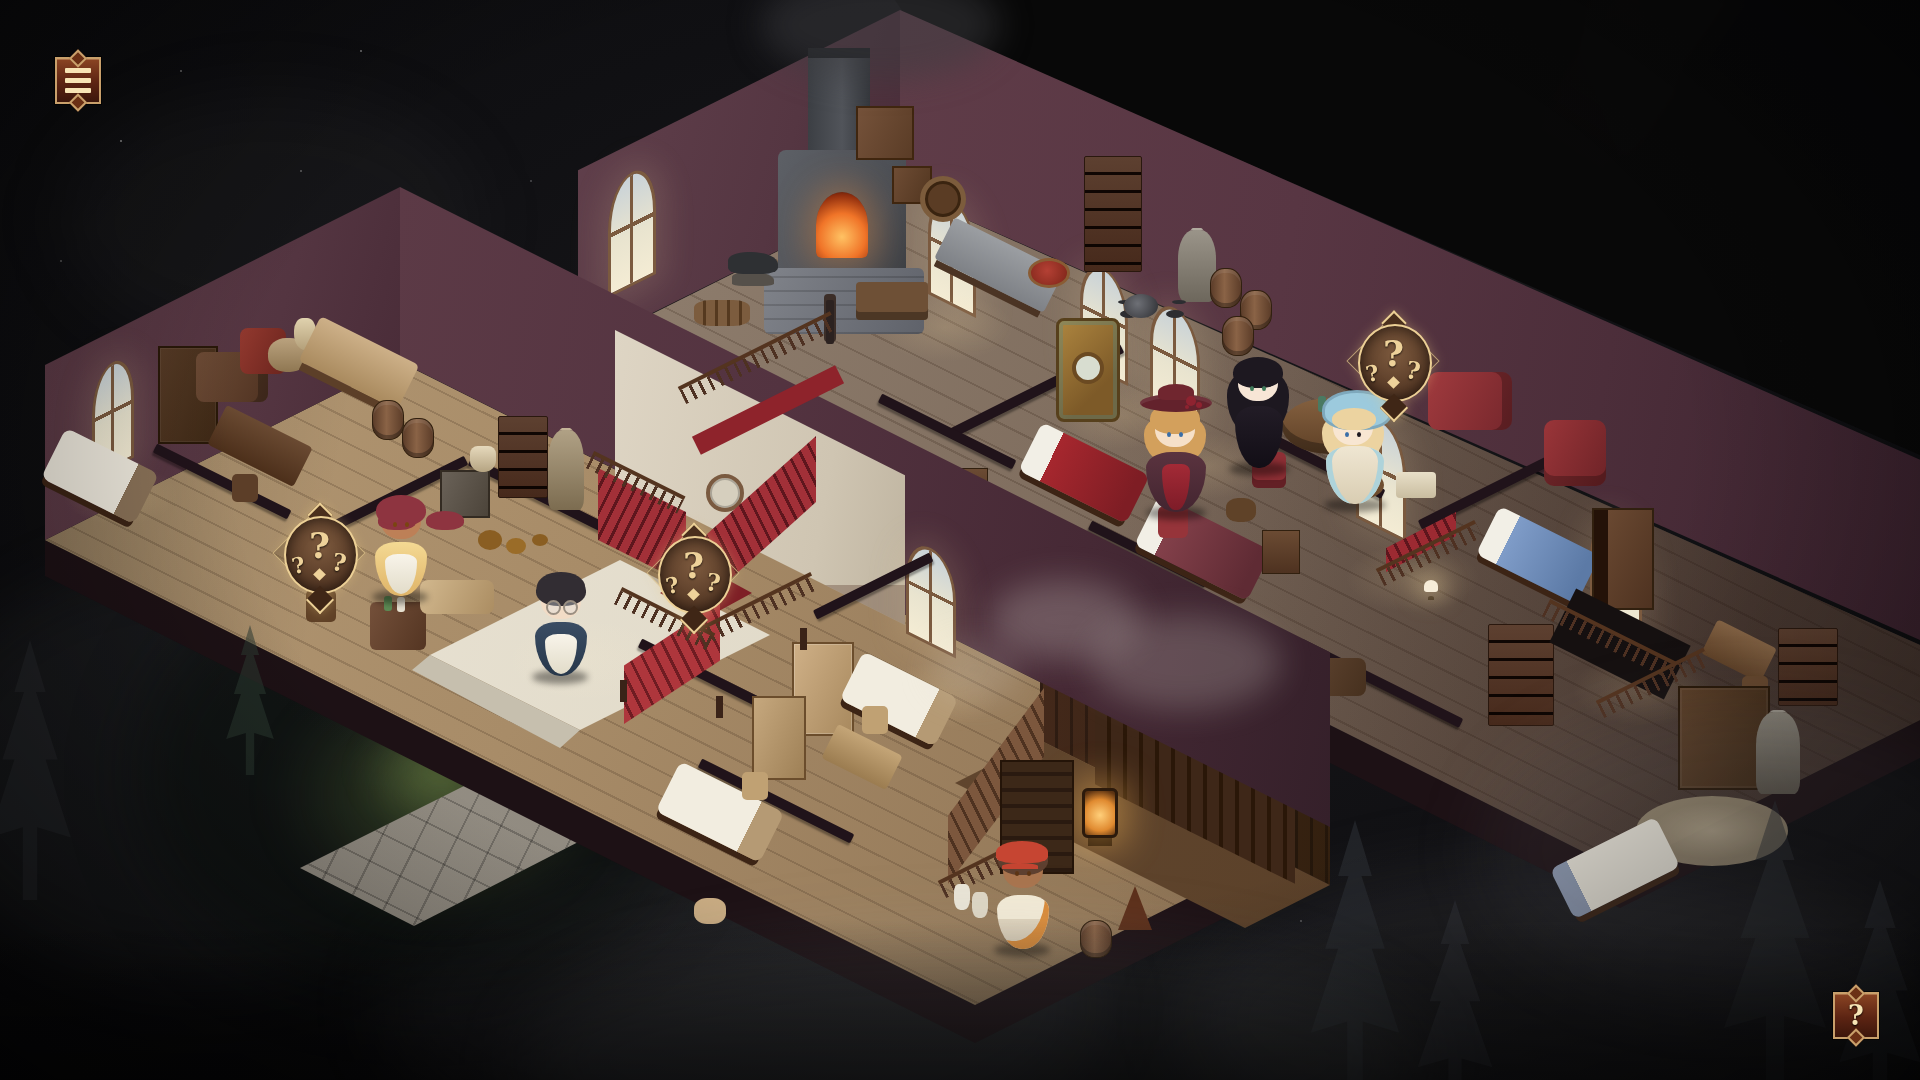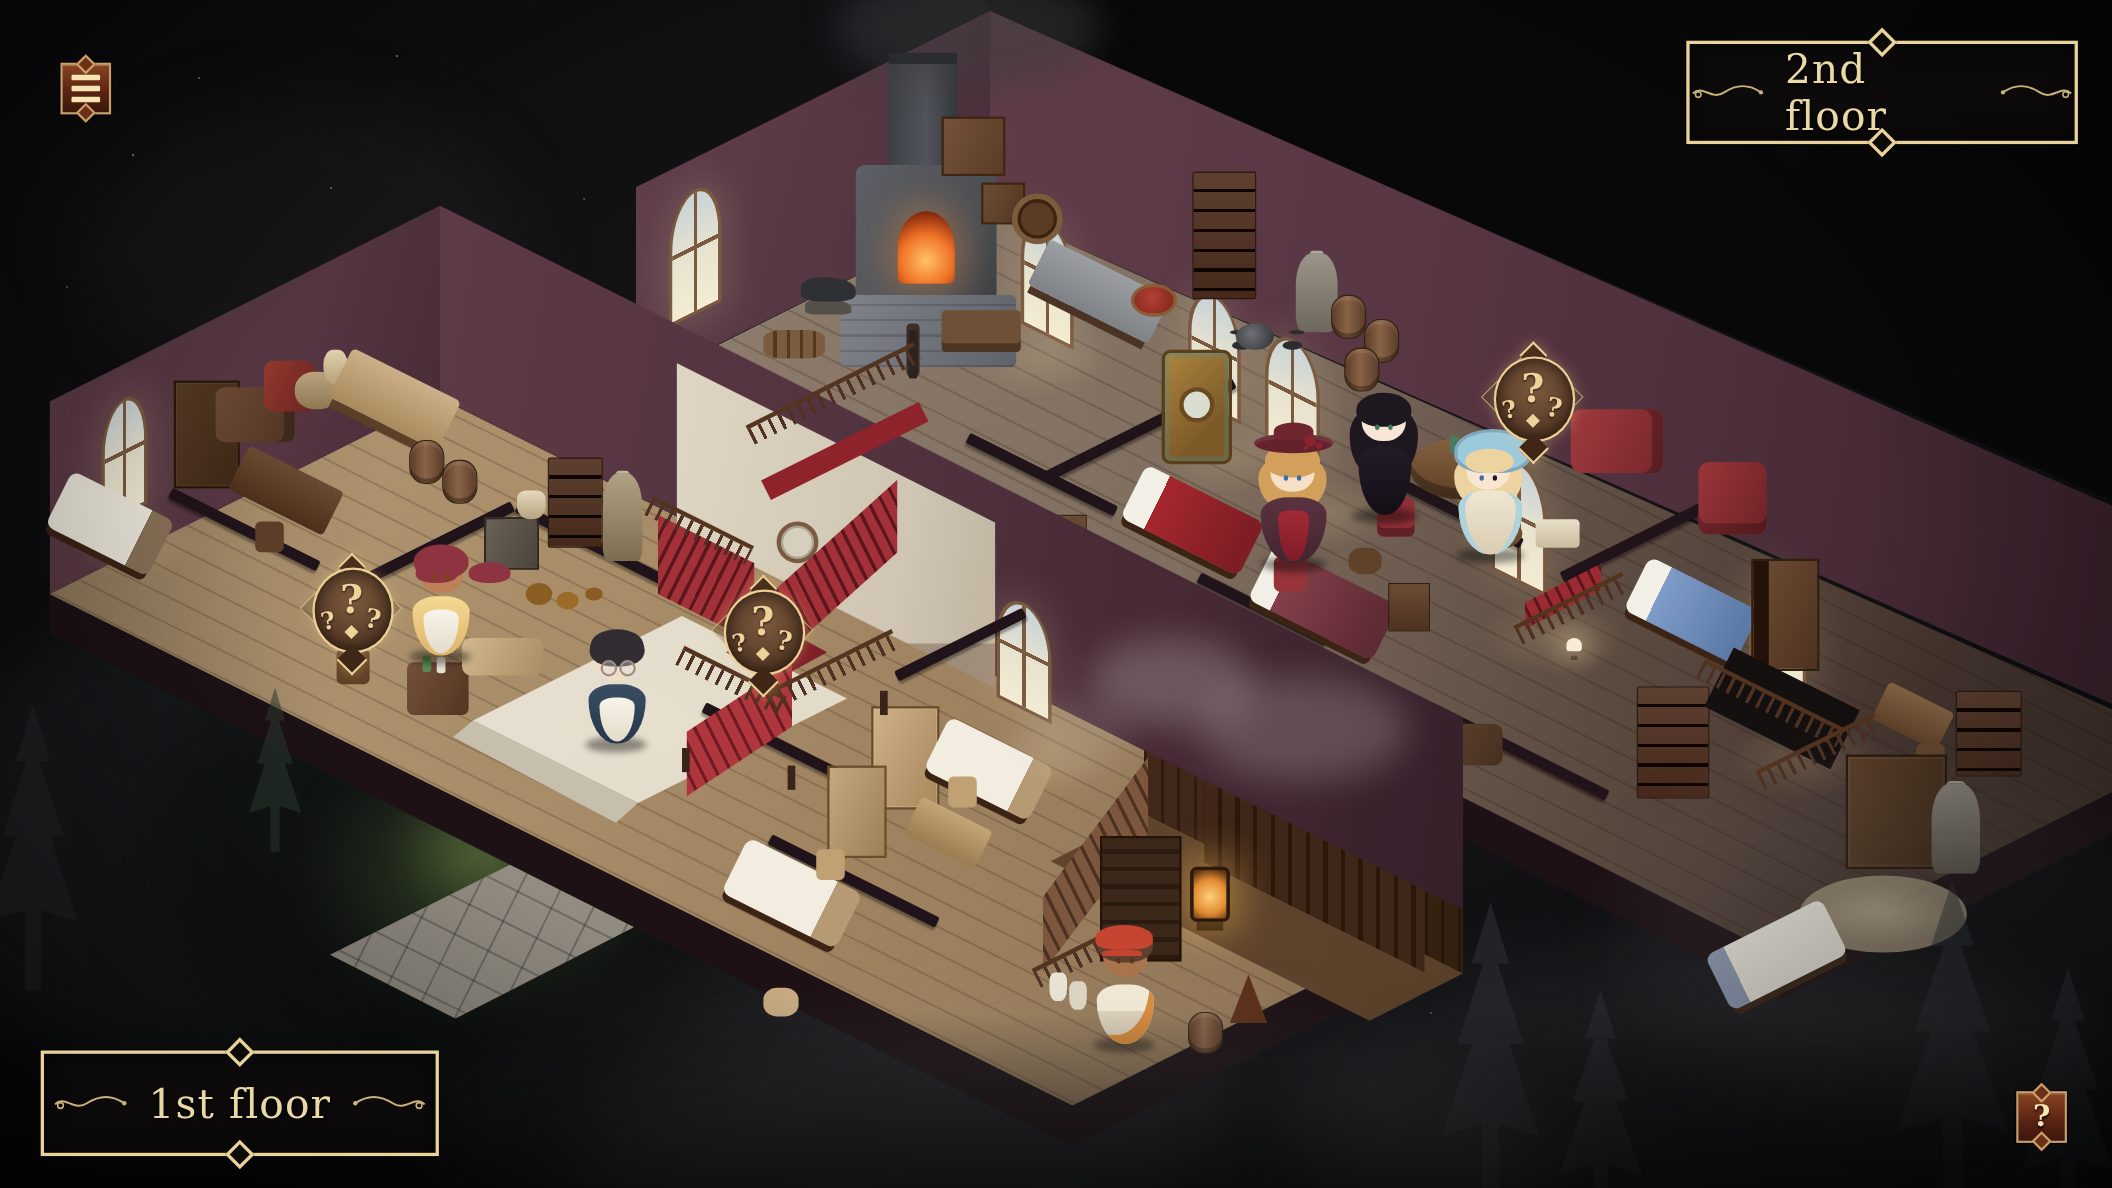--- a/index.html
+++ b/index.html
@@ -389,51 +389,21 @@
   <div class="b" style="left:0;bottom:0;width:1920px;height:160px;background:linear-gradient(180deg,rgba(0,0,0,0),rgba(0,0,0,.5));pointer-events:none;"></div>
 
   <button class="sqbtn" style="left:55px;top:57px;border-style:solid;">
     <i class="dmd2 t"></i>
     <span class="bar"></span>
     <span class="bar"></span>
     <span class="bar"></span>
     <i class="dmd2 bt"></i>
   </button>
 
-  <div class="panel" style="left:1533px;top:37px;width:350px;height:88px;">
-    <i class="dmd t"></i>
-    <svg class="flo" viewBox="0 0 72 22">
-        <path d="M3 12 C 12 3, 20 19, 32 11 S 56 4, 66 11" fill="none" stroke="#c9b27c" stroke-width="1.8"></path>
-        <circle cx="8" cy="13" r="2.6" fill="none" stroke="#c9b27c" stroke-width="1.4"></circle>
-        <circle cx="66" cy="11" r="2" fill="#c9b27c"></circle>
-      </svg>
-    <span class="panel-label">2nd floor</span>
-    <svg class="flo flip" viewBox="0 0 72 22">
-        <path d="M3 12 C 12 3, 20 19, 32 11 S 56 4, 66 11" fill="none" stroke="#c9b27c" stroke-width="1.8"></path>
-        <circle cx="8" cy="13" r="2.6" fill="none" stroke="#c9b27c" stroke-width="1.4"></circle>
-        <circle cx="66" cy="11" r="2" fill="#c9b27c"></circle>
-      </svg>
-    <i class="dmd bt"></i>
-  </div>
-
-  <div class="panel" style="left:37px;top:955px;width:356px;height:90px;">
-    <i class="dmd t"></i>
-    <svg class="flo" viewBox="0 0 72 22">
-        <path d="M3 12 C 12 3, 20 19, 32 11 S 56 4, 66 11" fill="none" stroke="#c9b27c" stroke-width="1.8"></path>
-        <circle cx="8" cy="13" r="2.6" fill="none" stroke="#c9b27c" stroke-width="1.4"></circle>
-        <circle cx="66" cy="11" r="2" fill="#c9b27c"></circle>
-      </svg>
-    <span class="panel-label">1st floor</span>
-    <svg class="flo flip" viewBox="0 0 72 22">
-        <path d="M3 12 C 12 3, 20 19, 32 11 S 56 4, 66 11" fill="none" stroke="#c9b27c" stroke-width="1.8"></path>
-        <circle cx="8" cy="13" r="2.6" fill="none" stroke="#c9b27c" stroke-width="1.4"></circle>
-        <circle cx="66" cy="11" r="2" fill="#c9b27c"></circle>
-      </svg>
-    <i class="dmd bt"></i>
-  </div>
+
 
   <button class="sqbtn" style="left:1833px;top:992px;border-style:solid;">
     <i class="dmd2 t"></i>
     <span class="help-glyph">?</span>
     <i class="dmd2 bt"></i>
   </button>
 
 </div>
 
 </body></html>

